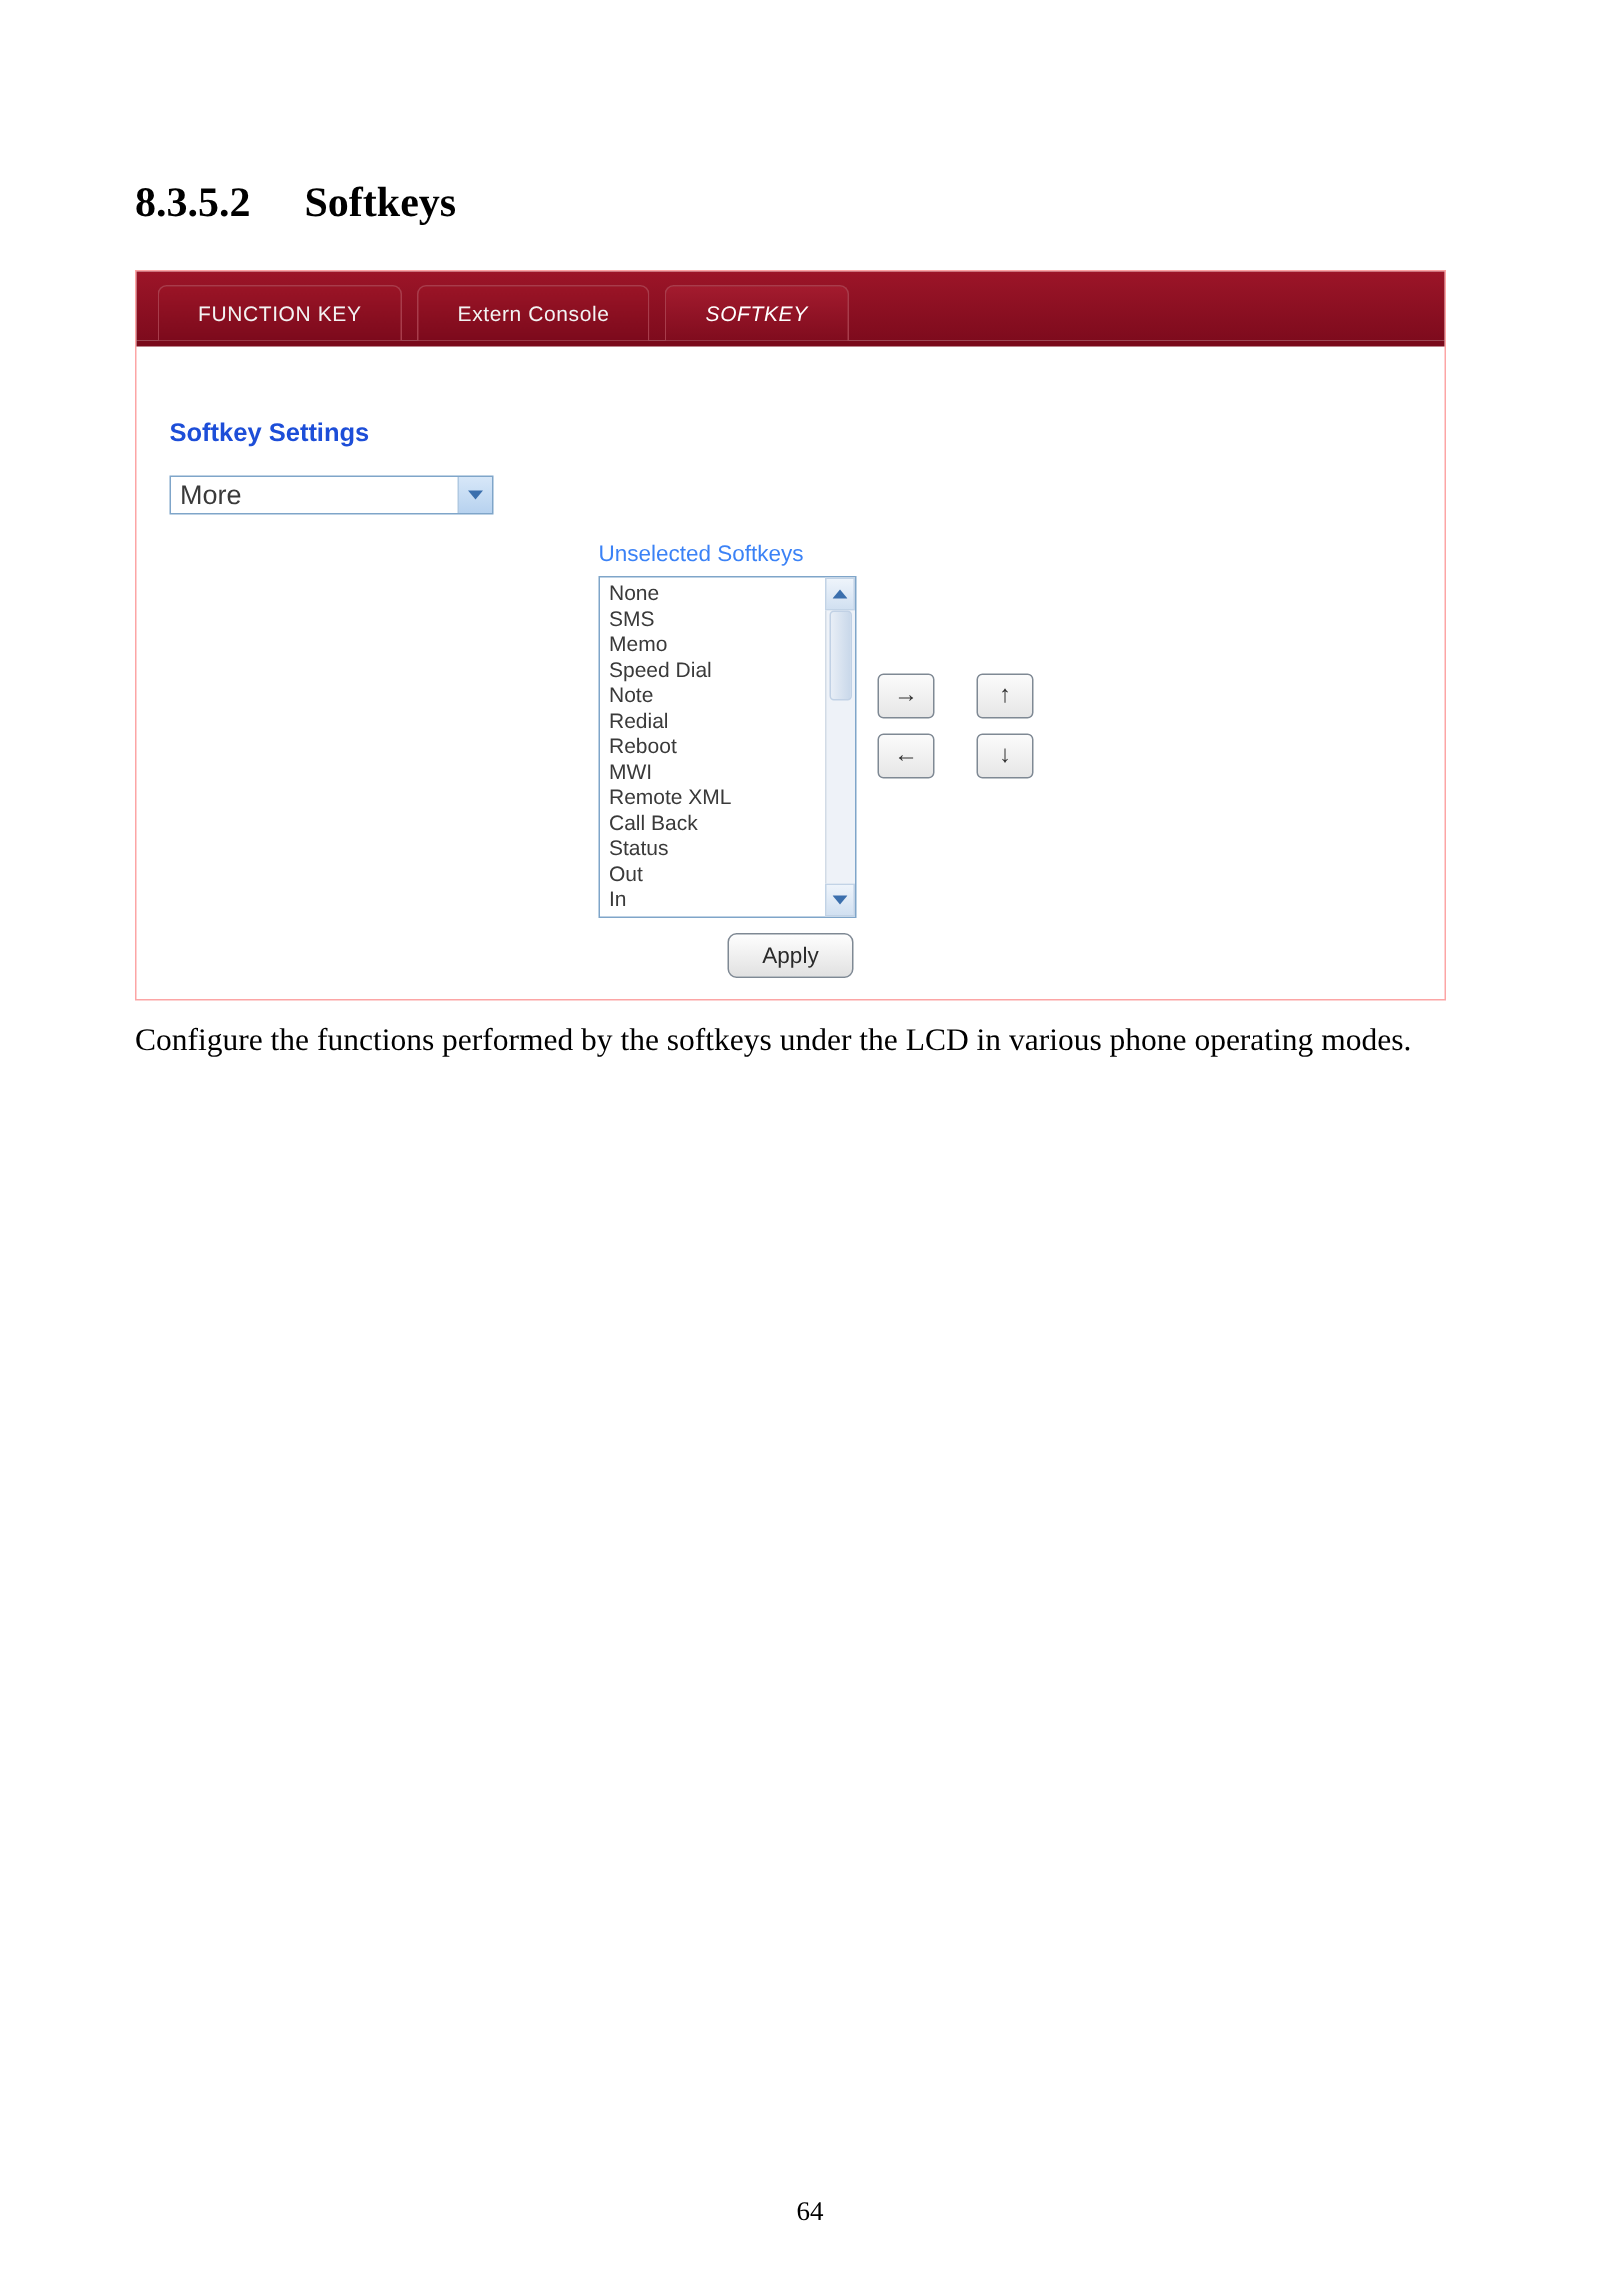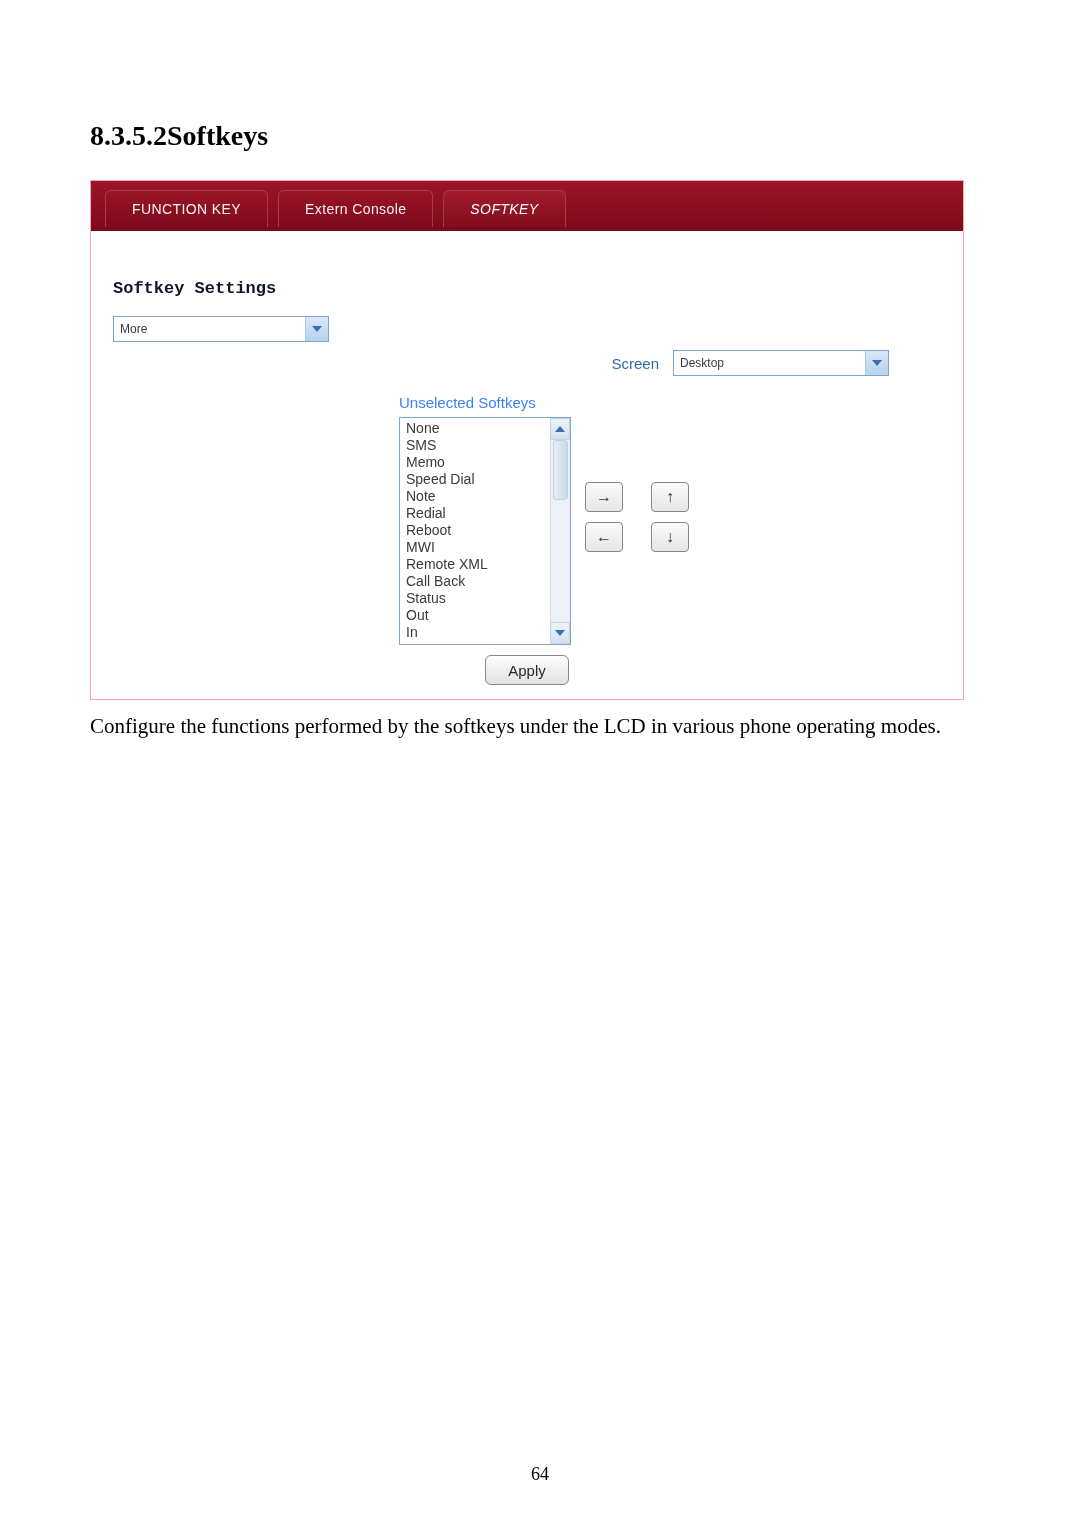--- a/index.html
+++ b/index.html
@@ -17,20 +17,21 @@
     min-height: 1527px;
     position: relative;
   }
   .heading {
     font-family: "Times New Roman", Times, serif;
     font-weight: bold;
     font-size: 28px;
     margin-bottom: 28px;
   }
   .heading .num {
+    margin-right: 36px;
   }
   .panel {
     border: 1px solid #fca5a5;
     width: 872px;
     font-family: Verdana, Arial, sans-serif;
     font-size: 15px;
     background: #ffffff;
   }
   
   .tabbar {
@@ -71,25 +72,24 @@
   .tabbar-shadow {
     height: 4px;
     background: #7a0a1b;
   }
 
   .panel-body {
     padding: 48px 22px 14px 22px;
   }
 
   .section-title {
-    color: #0f172a;
+    color: #1d4ed8;
     font-weight: bold;
     font-size: 17px;
     margin-bottom: 18px;
-    font-family: Liberation Mono, monospace;
   }
 
   .row {
     display: flex;
     align-items: center;
     margin-bottom: 8px;
   }
   .row .lbl {
     flex: 0 0 auto;
     text-align: right;
@@ -102,21 +102,21 @@
 
   .select {
     height: 26px;
     width: 216px;
     border: 1px solid #7fa5c9;
     display: flex;
     align-items: center;
     justify-content: space-between;
     background: #ffffff;
     font-family: Verdana, Arial, sans-serif;
-    font-size: 12px;
+    font-size: 18px;
     color: #3a3a3a;
     padding-left: 6px;
     box-sizing: border-box;
     cursor: pointer;
   }
   .select .chev {
     width: 22px;
     height: 100%;
     background: linear-gradient(#d7e7f8, #b7d2ef);
     border-left: 1px solid #b0c9e2;
@@ -297,31 +297,20 @@
         <div class="select">
           <span>More</span>
           <span class="chev">
             <svg viewBox="0 0 10 10">
                 <path d="M0 2 L10 2 L5 8 Z"></path>
               </svg>
           </span>
         </div>
       </div>
 
-      <div class="row">
-        <div class="lbl">Screen</div>
-        <div class="select">
-          <span>Desktop</span>
-          <span class="chev">
-            <svg viewBox="0 0 10 10">
-                <path d="M0 2 L10 2 L5 8 Z"></path>
-              </svg>
-          </span>
-        </div>
-      </div>
 
       <div class="lists">
 
         <div class="col">
           <div class="list-title">Unselected Softkeys</div>
           <div class="listbox">
             <div class="items" style="padding-right:20px;">
               <div>None</div>
               <div>SMS</div>
               <div>Memo</div>

